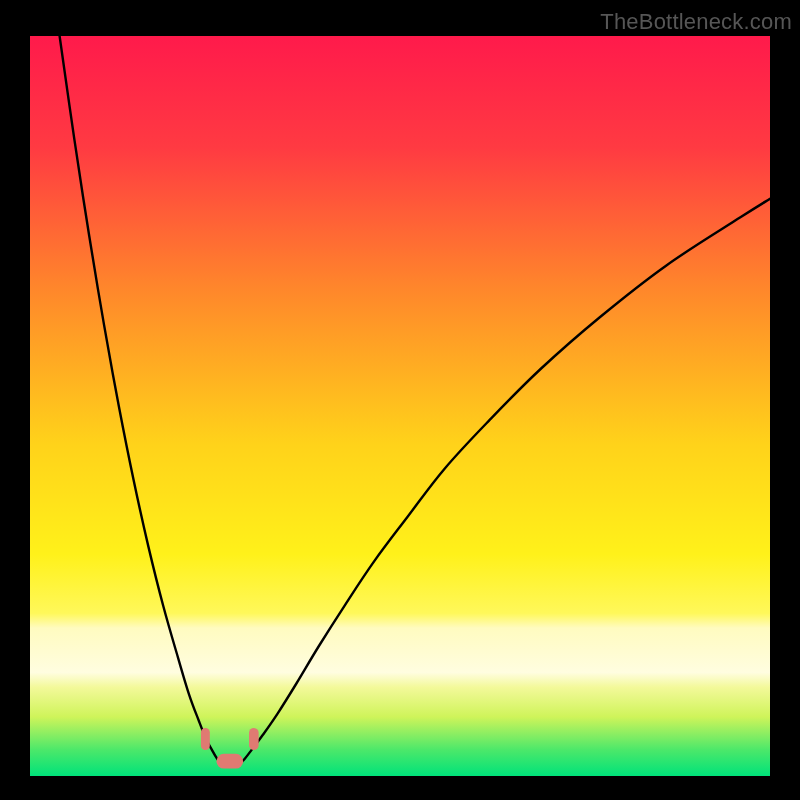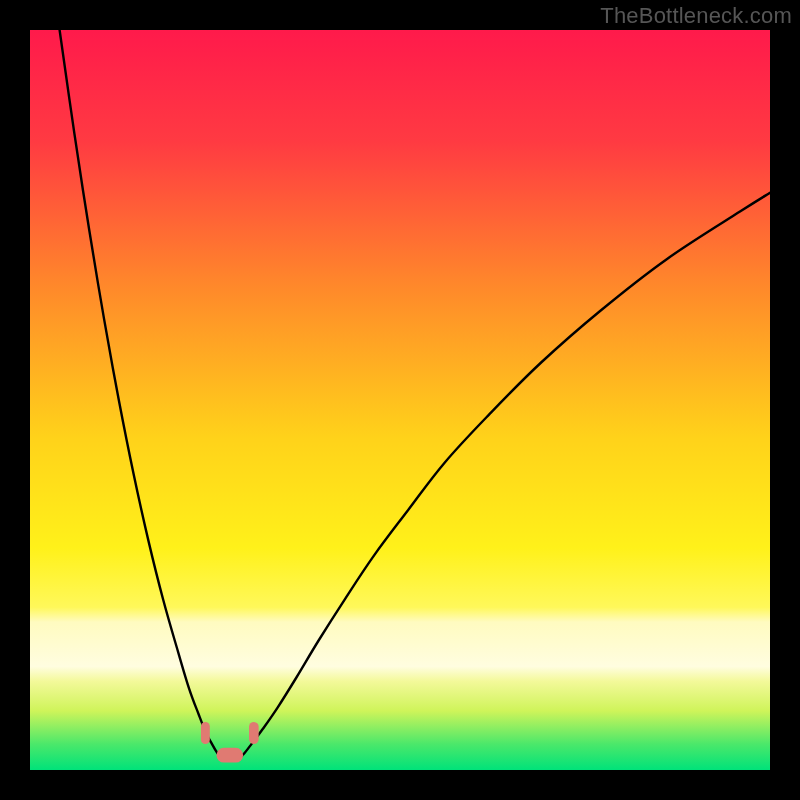--- a/index.html
+++ b/index.html
@@ -5,21 +5,21 @@
   html, body {
     margin: 0;
     padding: 0;
     width: 800px;
     height: 800px;
     background: #000;
     overflow: hidden;
   }
   .frame {
     position: absolute;
-    left: 0; top: 0;
+    left: 0; top: 6px;
     width: 800px; height: 593px;
     background: #000;
   }
   .plot {
     position: absolute;
     left: 30px;
     top: 30px;
     width: 740px;
     height: 740px;
   }

